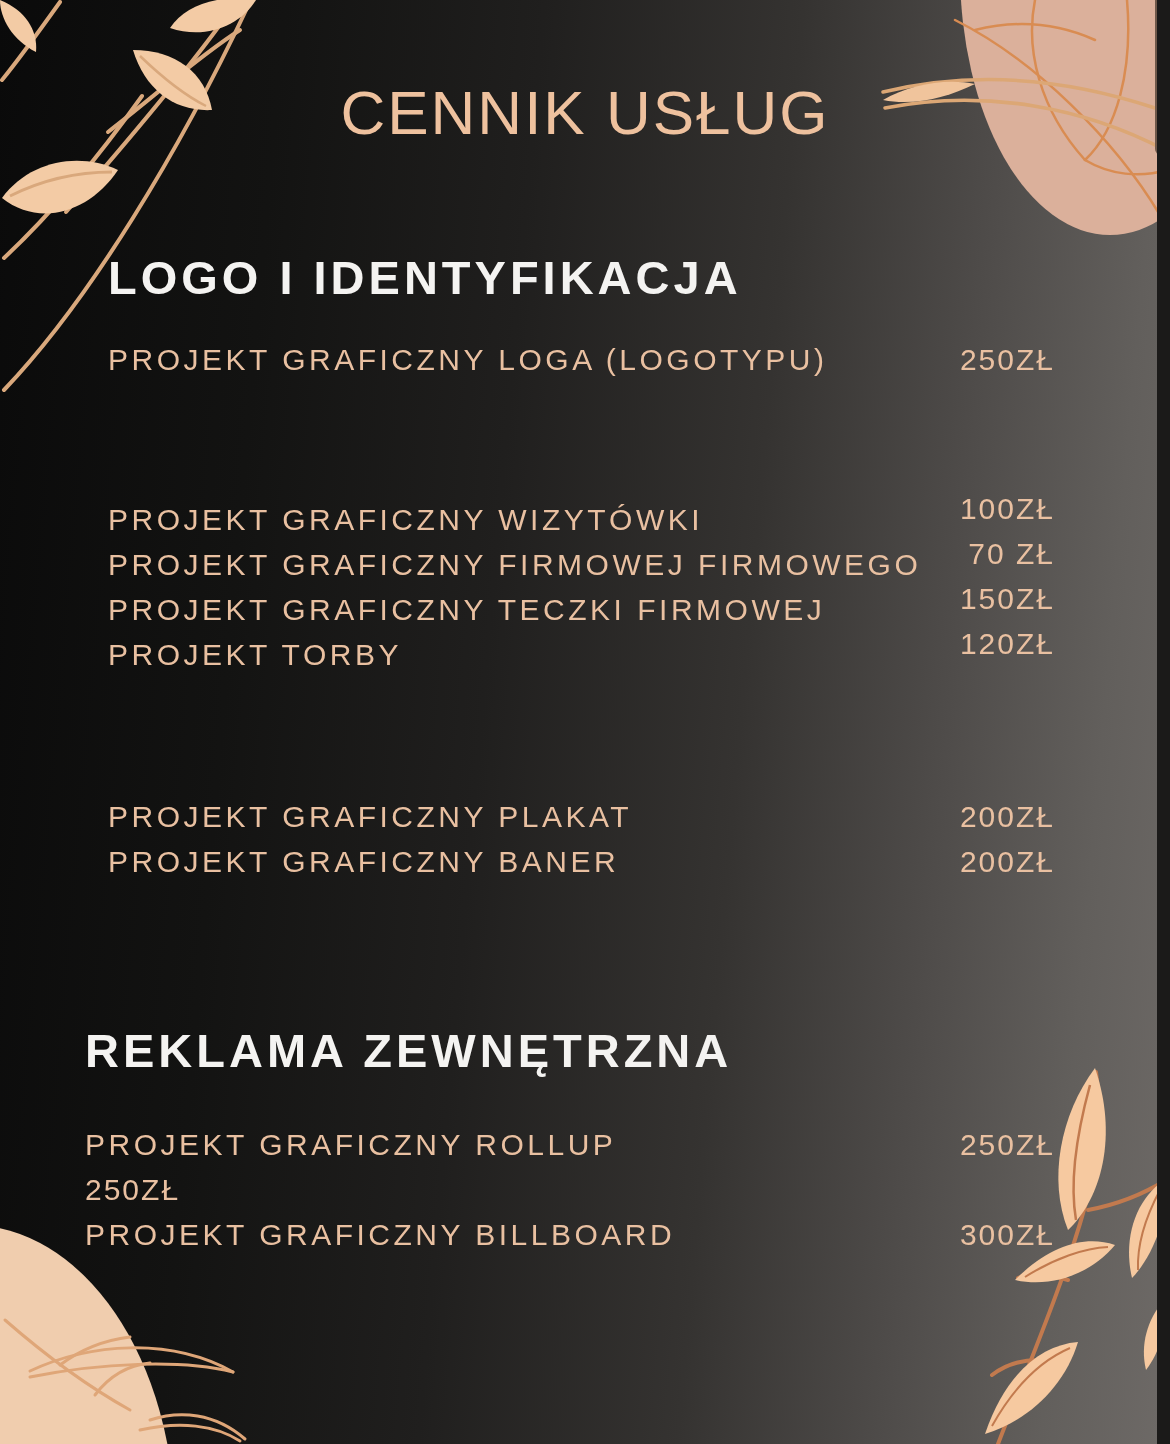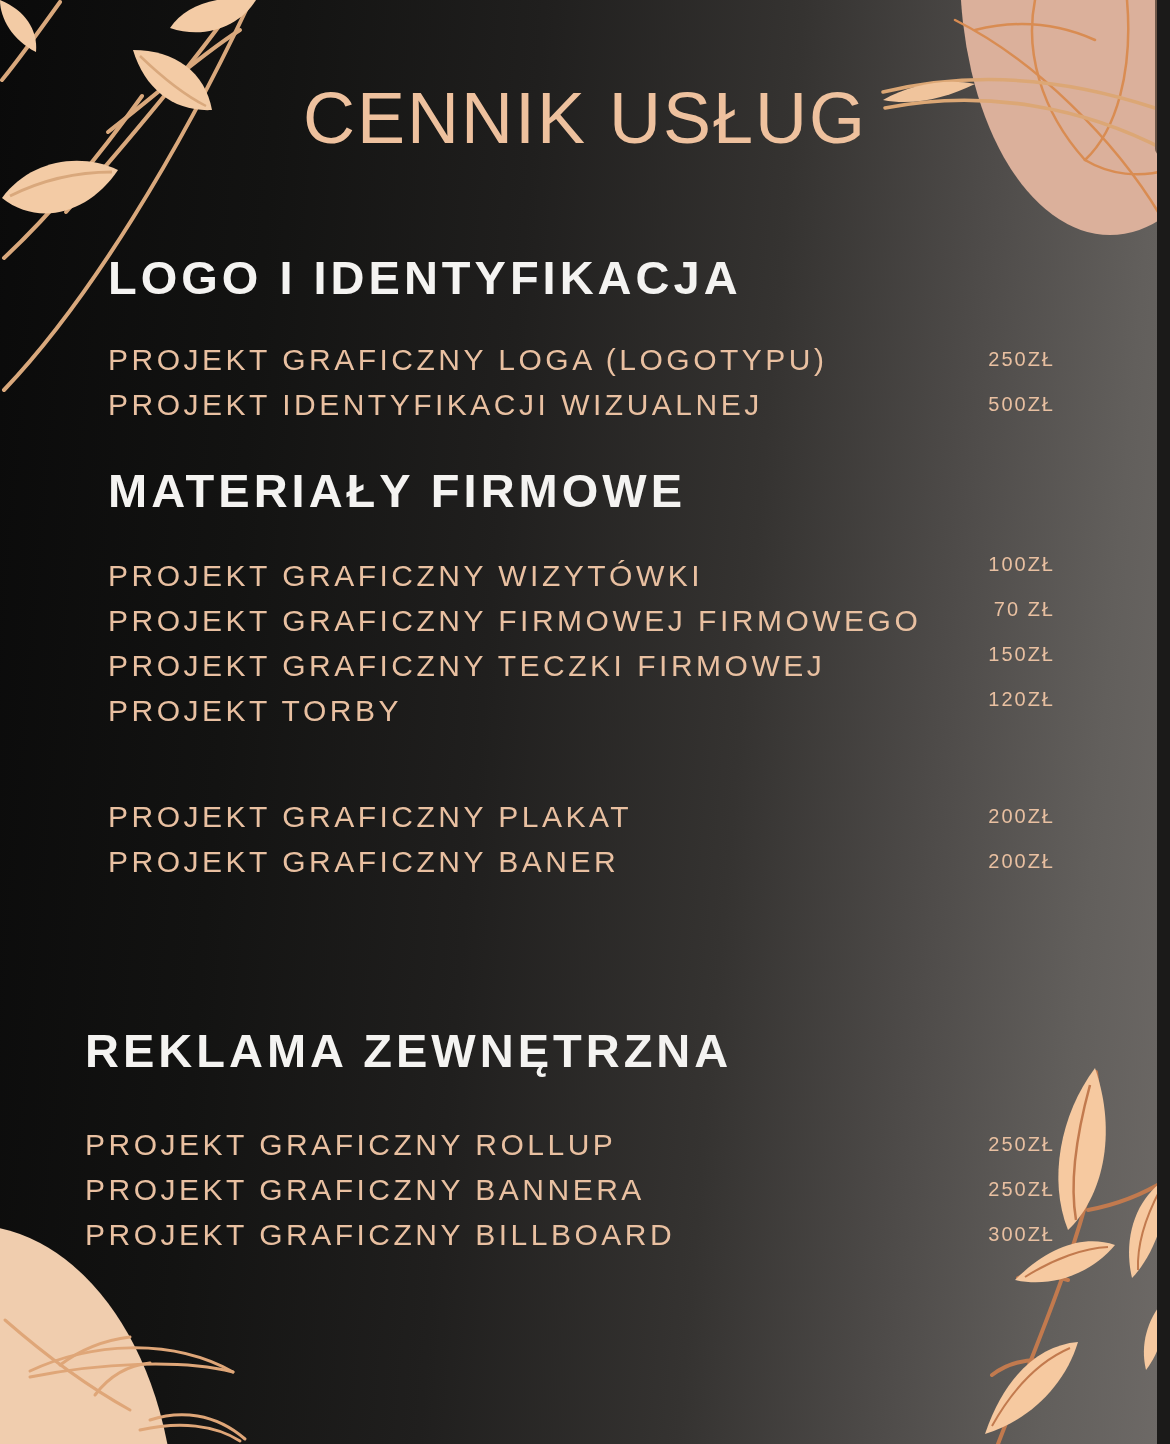--- a/index.html
+++ b/index.html
@@ -8,32 +8,32 @@
     width:1170px;height:1444px;
     overflow:hidden;
     background:linear-gradient(95deg,#0a0a0a 0%,#131312 22%,#201f1e 42%,#353331 62%,#4f4c4a 78%,#625f5c 90%,#6e6a67 100%);
     font-family:"Liberation Sans",sans-serif;
   }
   .decor{position:absolute;z-index:1;pointer-events:none;}
   .edge-strip{position:absolute;right:0;top:0;width:13px;height:100%;background:#1b1a19;z-index:6;}
   .poster-title{
     position:absolute;top:82px;left:0;width:100%;
     text-align:center;z-index:3;
-    font-size:72px;font-weight:400;letter-spacing:2px;line-height:1;
+    font-size:62px;font-weight:400;letter-spacing:2px;line-height:1;
     color:#eec19e;white-space:nowrap;
   }
   .sec{position:absolute;left:108px;right:115px;z-index:3;}
   .sec-title{
     font-size:47px;font-weight:800;letter-spacing:4px;line-height:56px;
     color:#f4f3f1;white-space:nowrap;
   }
   .rows{display:block;}
   .row{display:flex;justify-content:space-between;align-items:center;height:45px;}
   .label{font-size:30px;letter-spacing:3.5px;color:#e9c0a1;white-space:nowrap;}
-  .price{font-size:20px;letter-spacing:2px;color:#e9c0a1;white-space:nowrap;}
+  .price{font-size:30px;letter-spacing:2px;color:#e9c0a1;white-space:nowrap;}
   .sec1{top:250px;} .sec1 .rows{margin-top:31px;}
   .sec2{top:463px;} .sec2 .rows{margin-top:34px;} .sec2 .price{transform:translateY(-11px);}
   .sec3{top:758px;} .sec3 .rows{margin-top:36px;}
   .sec4{top:1023px;left:85px;} .sec4 .rows{margin-top:43px;}
 </style>
 </head>
 <body>
 
 <div class="canvas">
 
@@ -103,29 +103,24 @@
 
   <div class="poster-title">CENNIK USŁUG</div>
 
   <div class="sec sec1">
     <div class="sec-title">LOGO I IDENTYFIKACJA</div>
     <div class="rows">
       <div class="row">
         <span class="label">PROJEKT GRAFICZNY LOGA (LOGOTYPU)</span>
         <span class="price">250ZŁ</span>
       </div>
-      <div class="row">
-        <span class="label">PROJEKT IDENTYFIKACJI WIZUALNEJ</span>
-        <span class="price">500ZŁ</span>
-      </div>
     </div>
   </div>
 
   <div class="sec sec2">
-    <div class="sec-title">MATERIAŁY FIRMOWE</div>
     <div class="rows">
       <div class="row">
         <span class="label">PROJEKT GRAFICZNY WIZYTÓWKI</span>
         <span class="price">100ZŁ</span>
       </div>
       <div class="row">
         <span class="label">PROJEKT GRAFICZNY FIRMOWEJ FIRMOWEGO</span>
         <span class="price">70 ZŁ</span>
       </div>
       <div class="row">
@@ -153,21 +148,20 @@
   </div>
 
   <div class="sec sec4">
     <div class="sec-title">REKLAMA ZEWNĘTRZNA</div>
     <div class="rows">
       <div class="row">
         <span class="label">PROJEKT GRAFICZNY ROLLUP</span>
         <span class="price">250ZŁ</span>
       </div>
       <div class="row">
-        <span class="label">PROJEKT GRAFICZNY BANNERA</span>
         <span class="price">250ZŁ</span>
       </div>
       <div class="row">
         <span class="label">PROJEKT GRAFICZNY BILLBOARD</span>
         <span class="price">300ZŁ</span>
       </div>
     </div>
   </div>
 
   <div class="edge-strip"></div>

